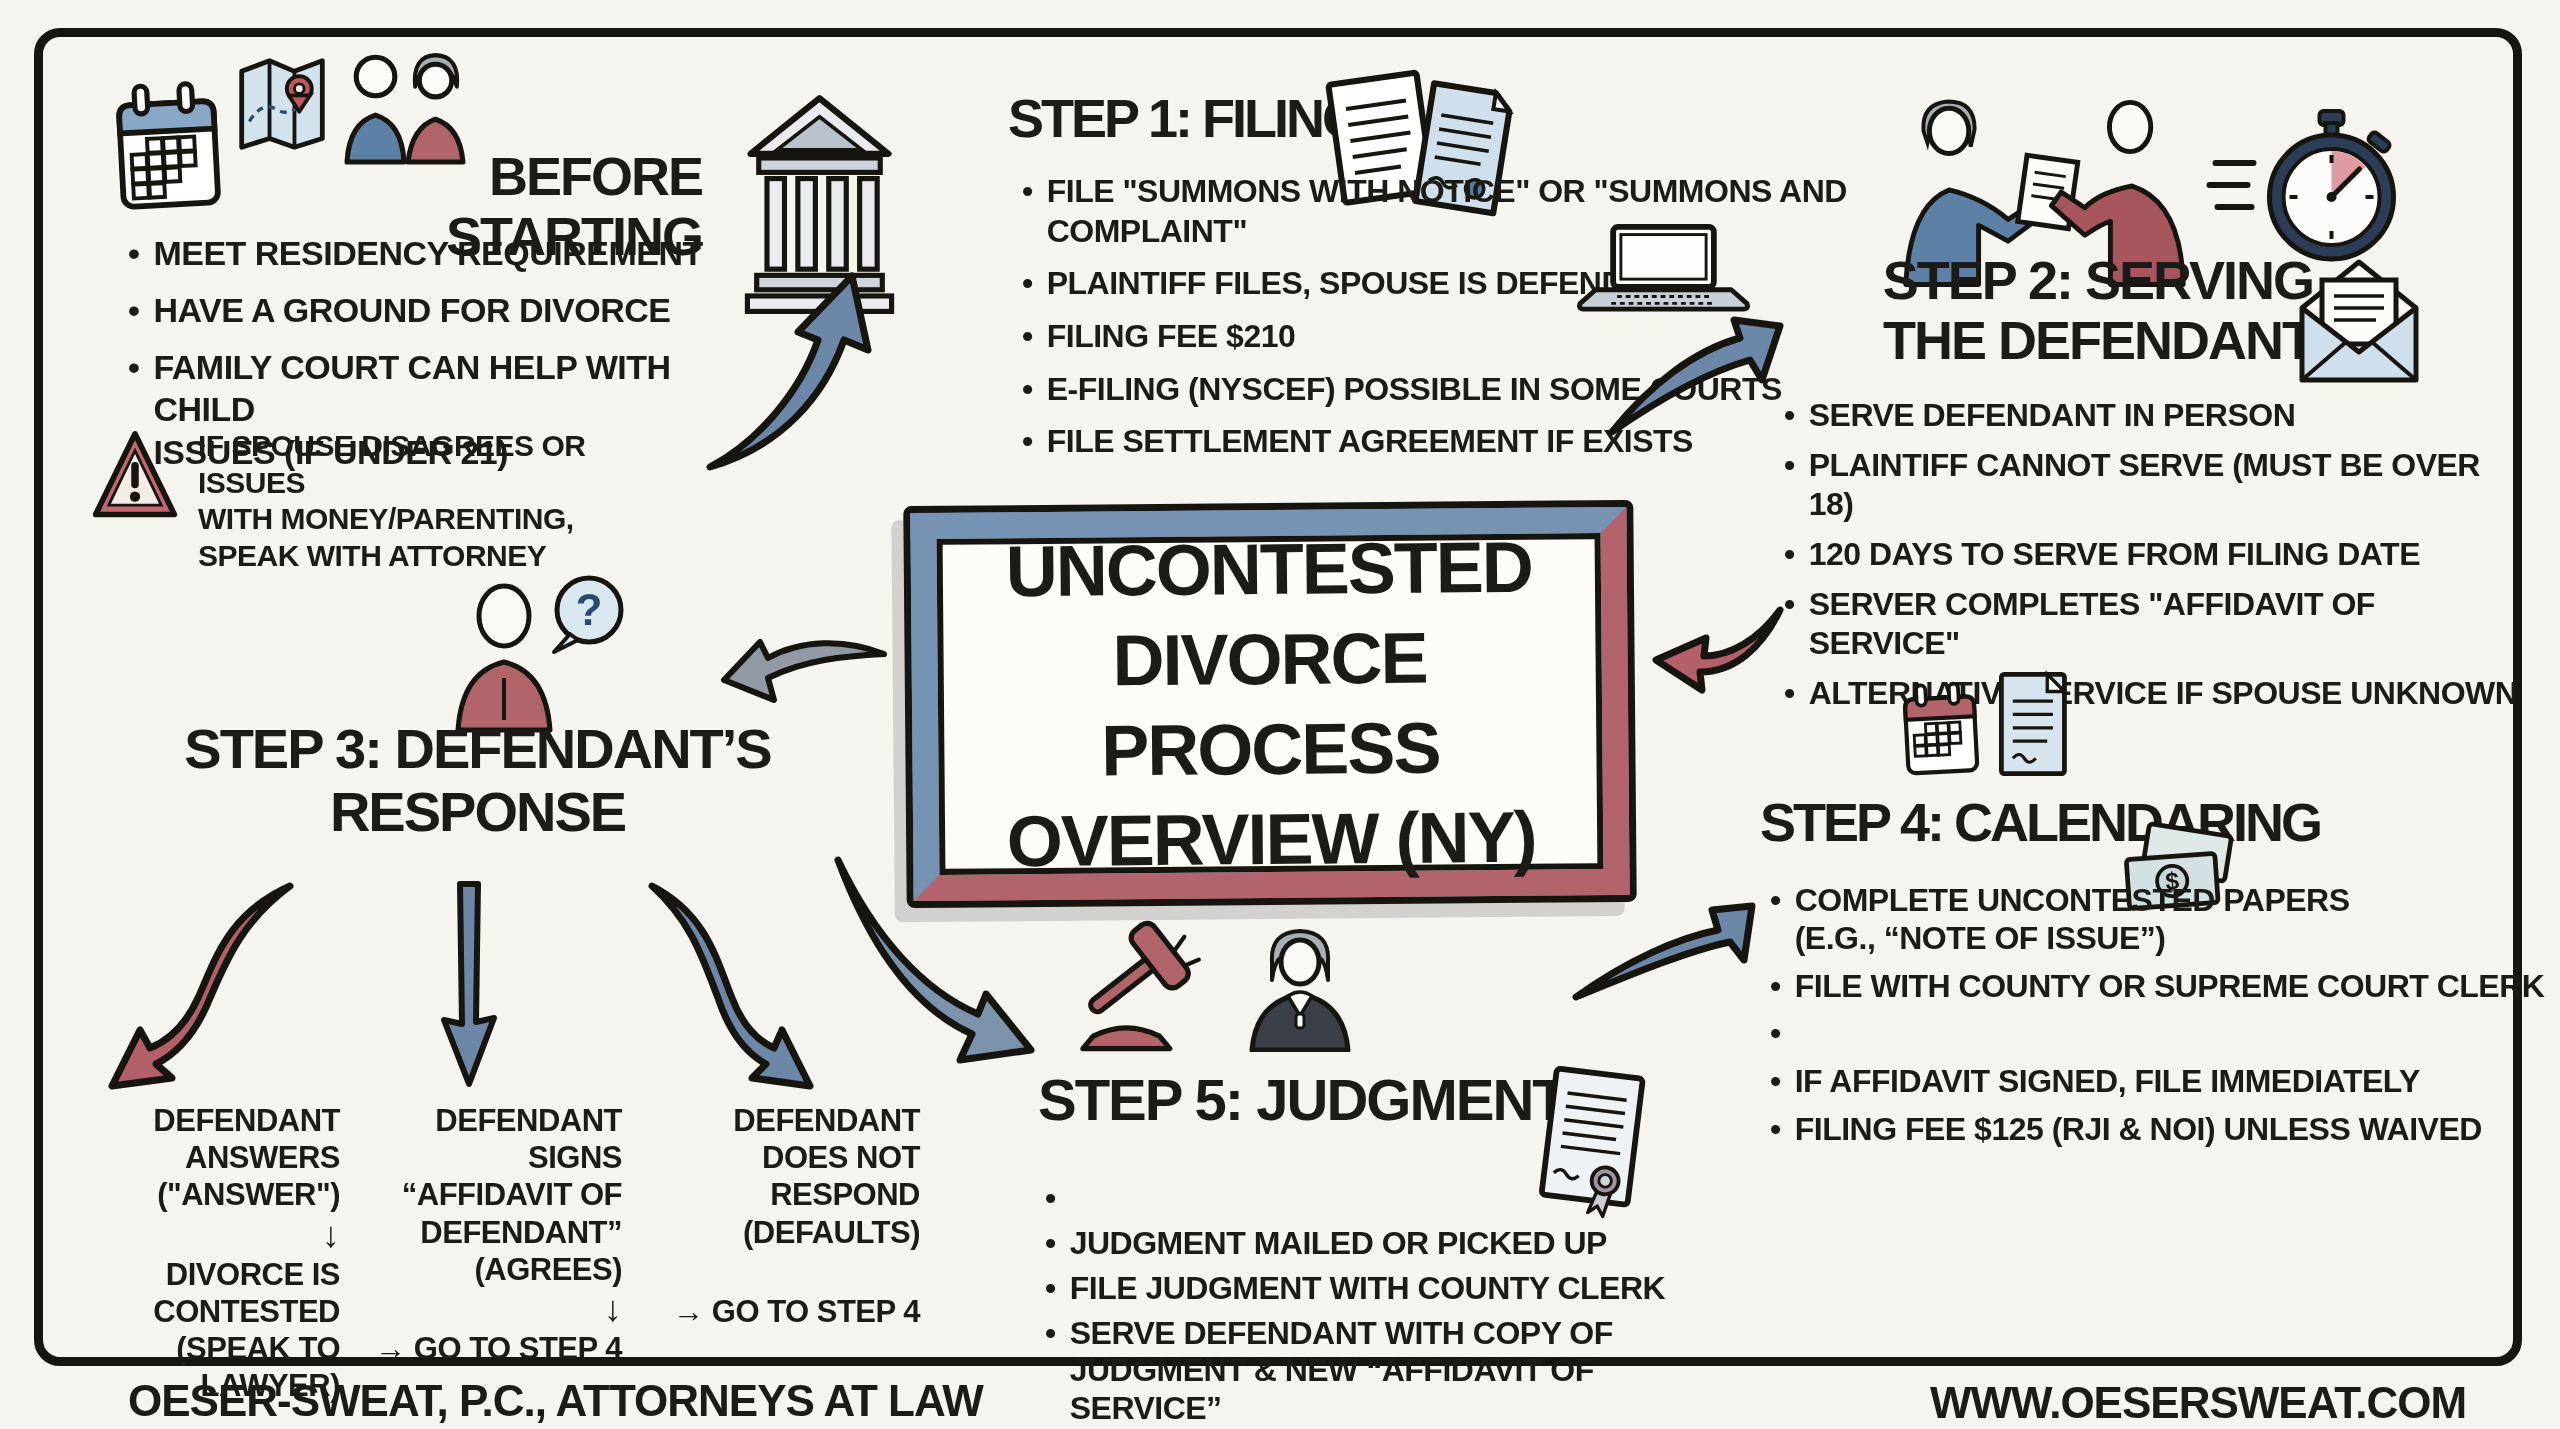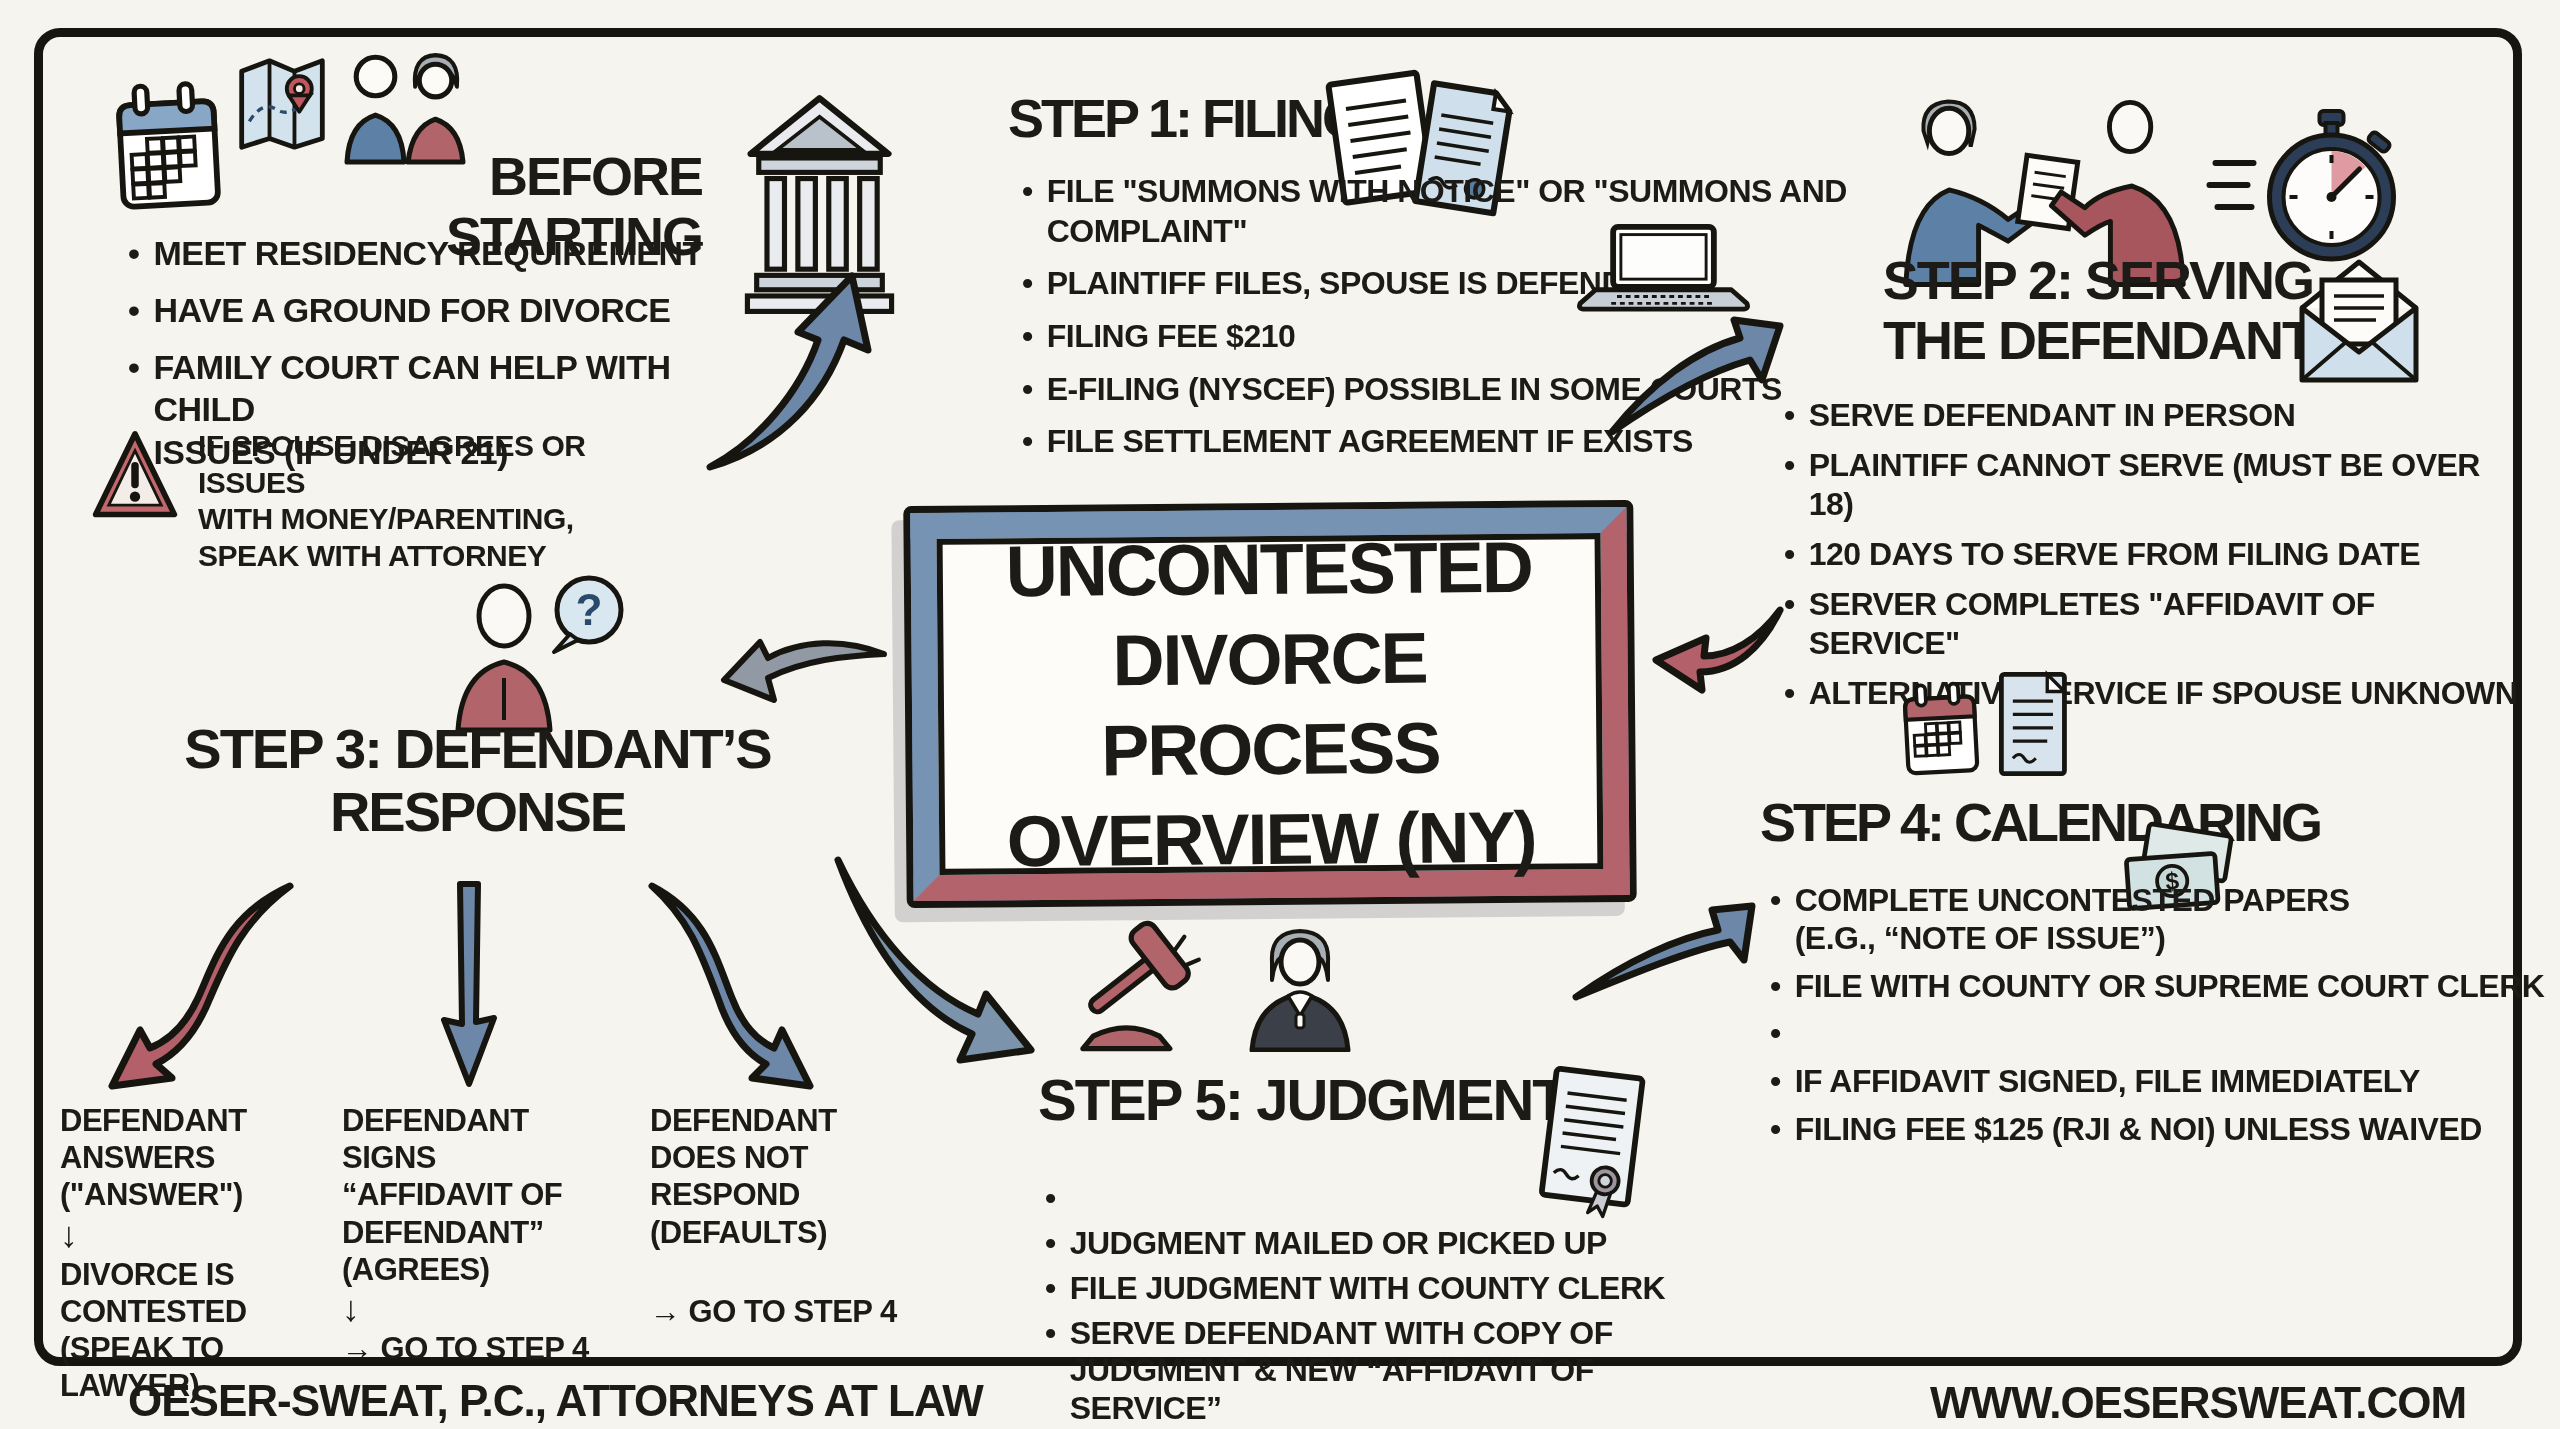--- a/index.html
+++ b/index.html
@@ -14,21 +14,21 @@
     left:34px;top:28px;width:2488px;height:1338px;
     border:9px solid #17150f;border-radius:26px;box-sizing:border-box;
     background:transparent;
   }
   .hd{font-weight:700;letter-spacing:-2px;line-height:1.12;white-space:pre-line;}
   .bullets{display:flex;flex-direction:column;}
   .bullet{display:flex;align-items:flex-start;font-weight:700;letter-spacing:-0.5px;}
   .bullet .dot{flex:0 0 auto;margin-right:14px;line-height:inherit;}
   .bullet .txt{white-space:pre-line;}
   .pre{white-space:pre-line;}
-  .branch{position:absolute;text-align:left;font-weight:700;font-size:31px;line-height:1.2;letter-spacing:-0.5px;}
+  .branch{position:absolute;text-align:right;font-weight:700;font-size:31px;line-height:1.2;letter-spacing:-0.5px;}
   .branch .conn{font-weight:400;font-size:36px;min-height:42px;line-height:42px;letter-spacing:0;}
   .branch .bottom{white-space:pre-line;}
   .frame{
     border:7px solid #17150f;border-radius:8px;box-sizing:border-box;
     box-shadow:-12px 14px 0 rgba(120,120,128,0.28);
     background:#7793b4;transform:rotate(-0.5deg);
   }
   .frame-bands{
     width:100%;height:100%;box-sizing:border-box;
     border-top:26px solid #7793b4;border-left:26px solid #7793b4;

